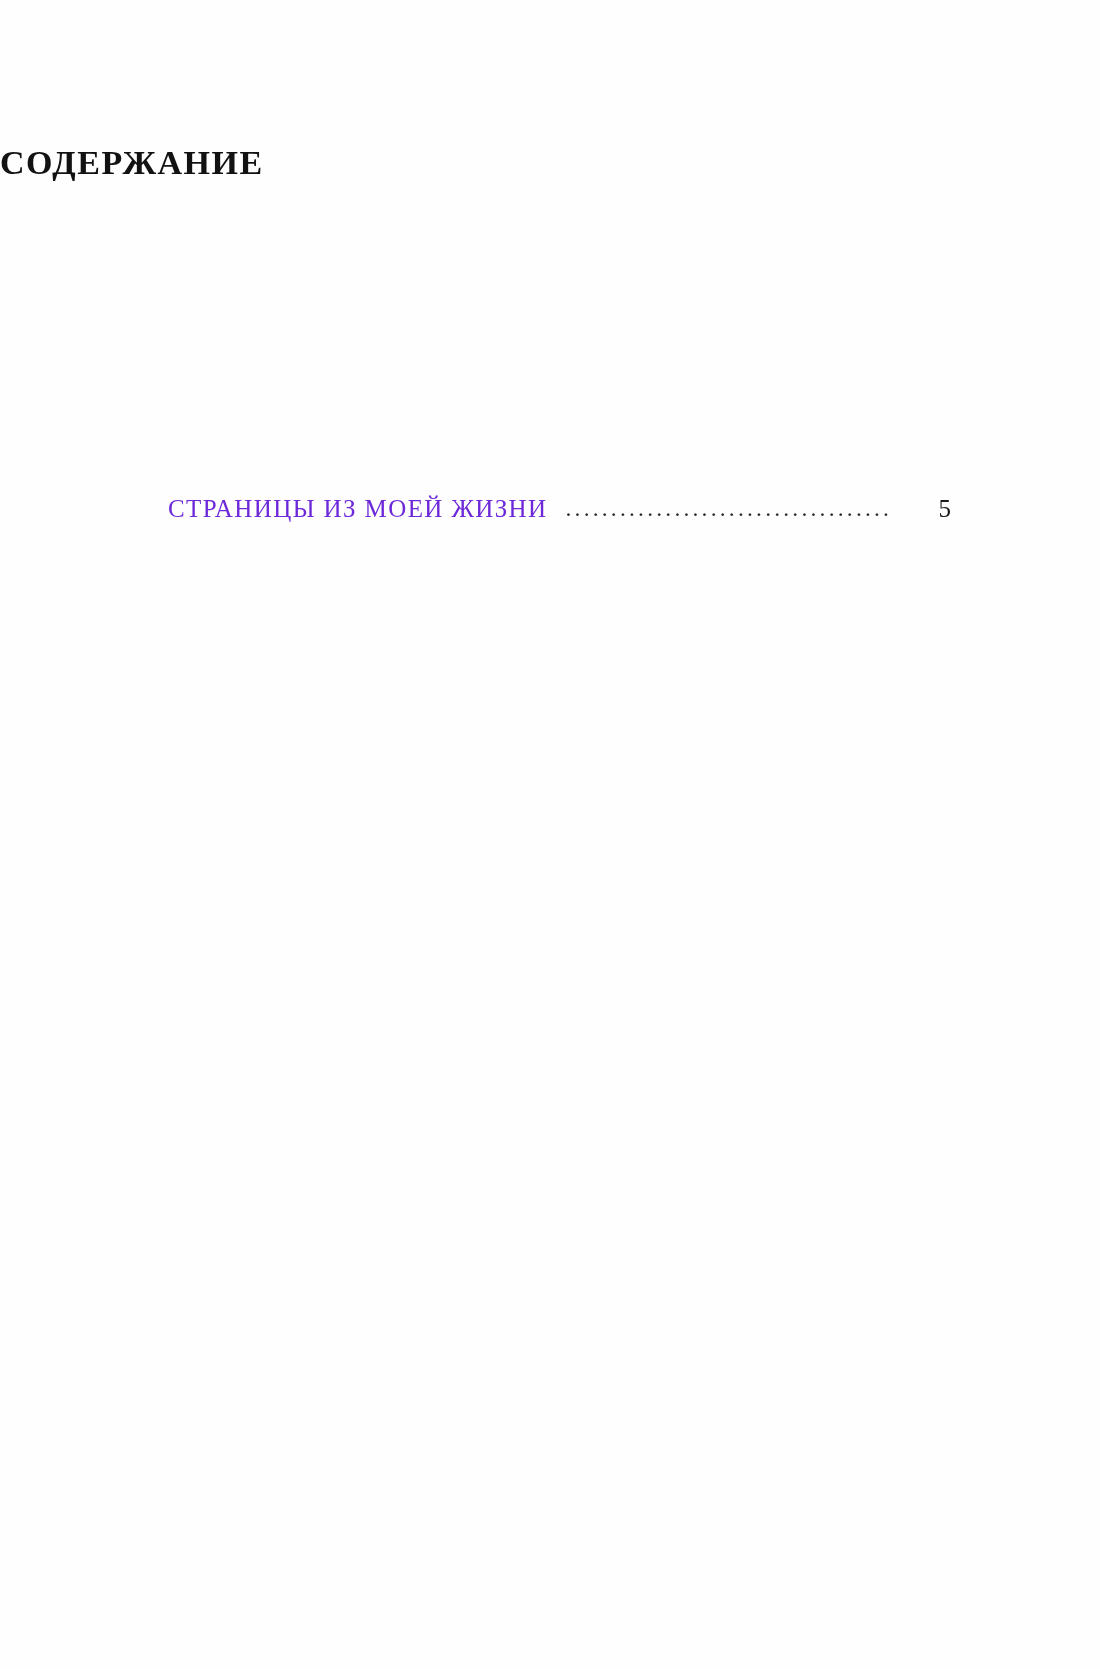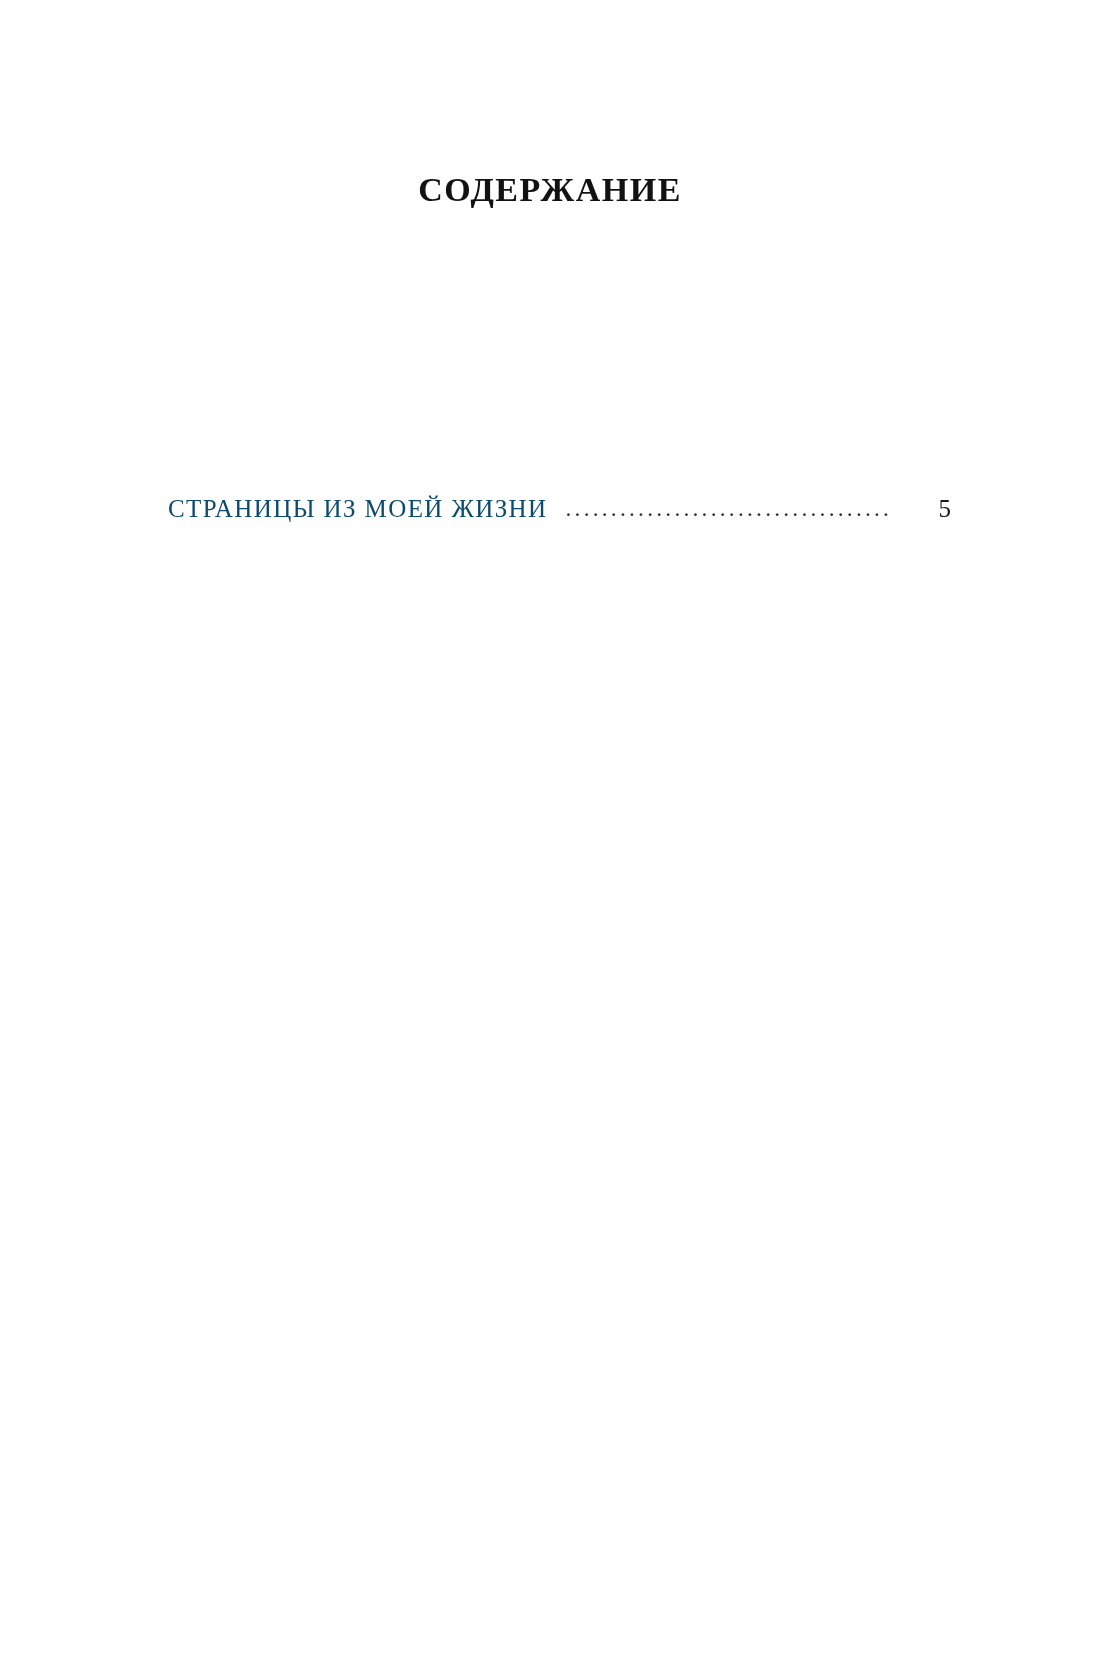--- a/index.html
+++ b/index.html
@@ -19,24 +19,23 @@
   .page {
     width: 1100px;
     height: 1669px;
     position: relative;
     background: #fefefe;
   }
 
   
   .toc-title {
     position: absolute;
-    top: 171px;
+    top: 144px;
     left: 0;
     width: 1100px;
-    text-align: center;
     font-size: 34px;
     font-weight: bold;
     letter-spacing: 1.5px;
     color: #121212;
   }
 
   
   .toc-body {
     position: absolute;
     top: 495px;
@@ -46,21 +45,21 @@
 
   
   .row {
     display: flex;
     align-items: baseline;
     width: 100%;
   }
   .row .label {
     white-space: nowrap;
     font-size: 23.5px;
-    color: #0c4a6e;
+    color: #6d28d9;
   }
   .row .leader {
     flex: 1 1 auto;
     overflow: hidden;
     white-space: nowrap;
     margin: 0 6px 0 8px;
     color: #2a2a2a;
     font-size: 23.5px;
     letter-spacing: 3.2px;
     line-height: 1;

